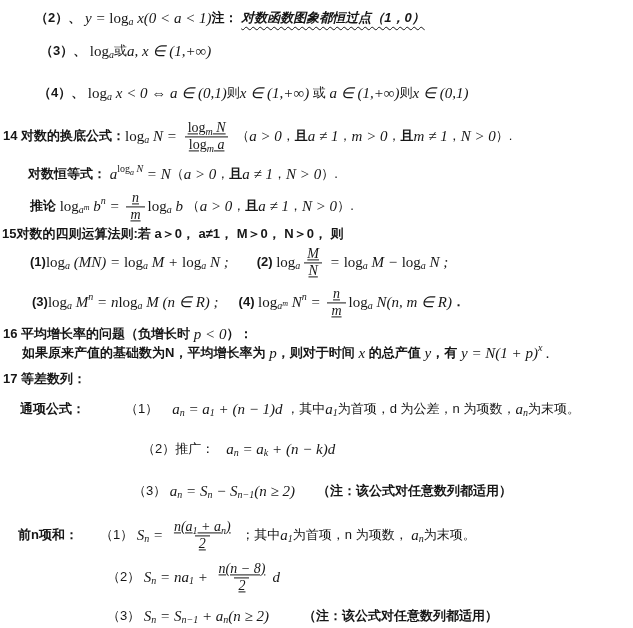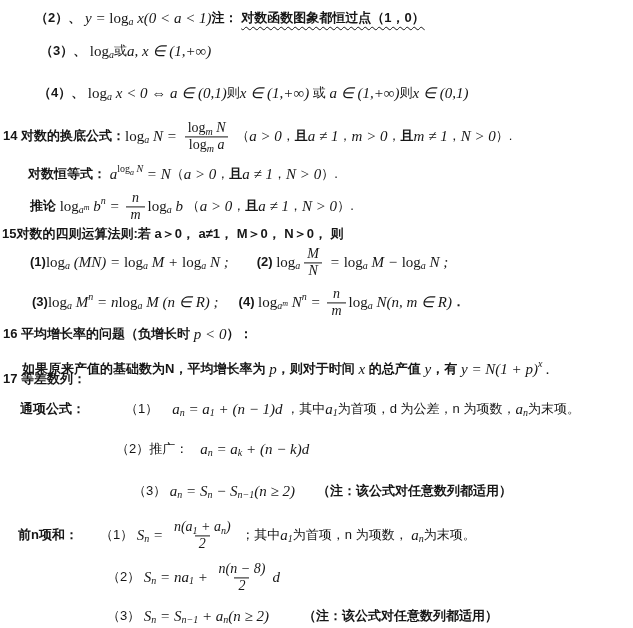--- a/index.html
+++ b/index.html
@@ -25,39 +25,41 @@
     line-height:1.25;
   }
   .cn{font-family:"Liberation Sans",sans-serif;font-size:13px;}
   .bold{font-weight:bold;}
   .wavy{
     text-decoration:underline;
     -webkit-text-decoration-style:wavy;
     text-decoration-style:wavy;
     text-decoration-thickness:1px;
     text-underline-offset:4px;
+    font-style:italic;
   }
   .math{font-family:"Liberation Serif",serif;font-style:italic;font-size:15px;}
   .rm{font-family:"Liberation Serif",serif;font-style:normal;font-size:15px;text-align:center;}
   .sub,.sup{
     font-family:"Liberation Serif",serif;font-style:italic;
     font-size:10px;position:relative;display:inline-block;
   }
   .sub{top:4px;}
   .sup{top:-5px;}
   .sub .math,.sub .rm,.sup .math,.sup .rm{font-size:inherit;}
   .sub .sup,.sup .sub{font-size:8px;}
   .sub .sup{top:-3px;}
   .sup .sub{top:3px;}
   .frac{
     display:inline-flex;flex-direction:column;align-items:center;
     margin:0 3px;
     font-family:"Liberation Serif",serif;
     font-size:14px;line-height:1.15;text-align:center;
     vertical-align:middle;
+    text-decoration:underline;
   }
   .frac .math,.frac .rm{font-size:inherit;}
   .frac .num{padding:0 4px;}
   .frac .den{border-top:1.2px solid #161616;padding:0 4px;}
   .frac .sub{top:3px;}
   .gap{display:inline-block;height:1px;flex:none;}
 </style>
 </head>
 <body>
 
@@ -65,21 +67,21 @@
     <div class="line" style="left: 35px; top: 18px;"><span class="cn bold">（2）、</span><span class="math"> y = </span><span class="rm">log</span><span class="sub">a</span><span class="math"> x(0 &lt; a &lt; 1)</span><span class="cn bold">注： </span><span class="cn bold wavy">对数函数图象都恒过点（1，0）</span></div>
     <div class="line" style="left: 40px; top: 51px;"><span class="cn bold">（3）、 </span><span class="rm">log</span><span class="sub">a</span><span class="cn">或</span><span class="math">a, x ∈ (1,+∞)</span></div>
     <div class="line" style="left: 38px; top: 93px;"><span class="cn bold">（4）、 </span><span class="rm">log</span><span class="sub">a</span><span class="math"> x &lt; 0 ⇔ a ∈ (0,1)</span><span class="cn">则</span><span class="math">x ∈ (1,+∞)</span><span class="cn"> 或 </span><span class="math">a ∈ (1,+∞)</span><span class="cn">则</span><span class="math">x ∈ (0,1)</span></div>
     <div class="line" style="left: 3px; top: 137px;"><span class="cn bold">14 对数的换底公式：</span><span class="rm">log</span><span class="sub">a</span><span class="math"> N = </span><span class="frac"><span class="num"><span class="rm">log</span><span class="sub">m</span><span class="math"> N</span></span><span class="den"><span class="rm">log</span><span class="sub">m</span><span class="math"> a</span></span></span><span class="cn"> （</span><span class="math">a &gt; 0</span><span class="cn">，</span><span class="cn bold">且</span><span class="math">a ≠ 1</span><span class="cn">，</span><span class="math">m &gt; 0</span><span class="cn">，</span><span class="cn bold">且</span><span class="math">m ≠ 1</span><span class="cn">，</span><span class="math">N &gt; 0</span><span class="cn">）.</span></div>
     <div class="line" style="left: 28px; top: 174px;"><span class="cn bold">对数恒等式： </span><span class="math">a</span><span class="sup"><span class="rm">log</span><span class="sub">a</span><span class="math"> N</span></span><span class="math"> = N</span><span class="cn">（</span><span class="math">a &gt; 0</span><span class="cn">，</span><span class="cn bold">且</span><span class="math">a ≠ 1</span><span class="cn">，</span><span class="math">N &gt; 0</span><span class="cn">）.</span></div>
     <div class="line" style="left: 30px; top: 207px;"><span class="cn bold">推论 </span><span class="rm">log</span><span class="sub"><span class="math">a</span><span class="sup">m</span></span><span class="math"> b</span><span class="sup">n</span><span class="math"> = </span><span class="frac"><span class="num"><span class="math">n</span></span><span class="den"><span class="math">m</span></span></span><span class="rm">log</span><span class="sub">a</span><span class="math"> b</span><span class="cn"> （</span><span class="math">a &gt; 0</span><span class="cn">，</span><span class="cn bold">且</span><span class="math">a ≠ 1</span><span class="cn">，</span><span class="math">N &gt; 0</span><span class="cn">）.</span></div>
     <div class="line" style="left: 2px; top: 234px;"><span class="cn bold">15对数的四则运算法则:若 a＞0， a≠1， M＞0， N＞0， 则</span></div>
     <div class="line" style="left: 30px; top: 263px;"><span class="cn bold">(1)</span><span class="rm">log</span><span class="sub">a</span><span class="math"> (MN) = </span><span class="rm">log</span><span class="sub">a</span><span class="math"> M + </span><span class="rm">log</span><span class="sub">a</span><span class="math"> N ;</span><span class="gap" style="width: 28px;"></span><span class="cn bold">(2) </span><span class="rm">log</span><span class="sub">a</span><span class="frac"><span class="num"><span class="math">M</span></span><span class="den"><span class="math">N</span></span></span><span class="math"> = </span><span class="rm">log</span><span class="sub">a</span><span class="math"> M − </span><span class="rm">log</span><span class="sub">a</span><span class="math"> N ;</span></div>
     <div class="line" style="left: 32px; top: 303px;"><span class="cn bold">(3)</span><span class="rm">log</span><span class="sub">a</span><span class="math"> M</span><span class="sup">n</span><span class="math"> = n</span><span class="rm">log</span><span class="sub">a</span><span class="math"> M (n ∈ R)</span><span class="math"> ;</span><span class="gap" style="width: 20px;"></span><span class="cn bold">(4) </span><span class="rm">log</span><span class="sub"><span class="math">a</span><span class="sup">m</span></span><span class="math"> N</span><span class="sup">n</span><span class="math"> = </span><span class="frac"><span class="num"><span class="math">n</span></span><span class="den"><span class="math">m</span></span></span><span class="rm">log</span><span class="sub">a</span><span class="math"> N(n, m ∈ R)</span><span class="cn bold">．</span></div>
     <div class="line" style="left: 3px; top: 334px;"><span class="cn bold">16 平均增长率的问题（负增长时</span><span class="math"> p &lt; 0</span><span class="cn bold">）：</span></div>
-    <div class="line" style="left: 22px; top: 369px;"><span class="cn bold">如果原来产值的基础数为N，平均增长率为</span><span class="math"> p</span><span class="cn bold">，则对于时间</span><span class="math"> x </span><span class="cn bold">的总产值</span><span class="math"> y</span><span class="cn bold">，有</span><span class="math"> y = N(1 + p)</span><span class="sup">x</span><span class="math"> .</span></div>
+    <div class="line" style="left: 22px; top: 353px;"><span class="cn bold">如果原来产值的基础数为N，平均增长率为</span><span class="math"> p</span><span class="cn bold">，则对于时间</span><span class="math"> x </span><span class="cn bold">的总产值</span><span class="math"> y</span><span class="cn bold">，有</span><span class="math"> y = N(1 + p)</span><span class="sup">x</span><span class="math"> .</span></div>
     <div class="line" style="left: 3px; top: 379px; align-items: flex-end;"><span class="cn bold">17 等差数列：</span></div>
     <div class="line" style="left: 20px; top: 409px;"><span class="cn bold">通项公式：</span><span class="gap" style="width: 40px;"></span><span class="cn">（1）</span><span class="gap" style="width: 14px;"></span><span class="math">a</span><span class="sub">n</span><span class="math"> = a</span><span class="sub">1</span><span class="math"> + (n − 1)d</span><span class="cn"> ，其中</span><span class="math">a</span><span class="sub">1</span><span class="cn">为首项，d 为公差，n 为项数，</span><span class="math">a</span><span class="sub">n</span><span class="cn">为末项。</span></div>
-    <div class="line" style="left: 116px; top: 449px;"><span class="cn">（2）推广：</span><span class="gap" style="width: 12px;"></span><span class="math">a</span><span class="sub">n</span><span class="math"> = a</span><span class="sub">k</span><span class="math"> + (n − k)d</span></div>
+    <div class="line" style="left: 142px; top: 449px;"><span class="cn">（2）推广：</span><span class="gap" style="width: 12px;"></span><span class="math">a</span><span class="sub">n</span><span class="math"> = a</span><span class="sub">k</span><span class="math"> + (n − k)d</span></div>
     <div class="line" style="left: 133px; top: 491px;"><span class="cn">（3） </span><span class="math">a</span><span class="sub">n</span><span class="math"> = S</span><span class="sub">n</span><span class="math"> − S</span><span class="sub">n−1</span><span class="math">(n ≥ 2)</span><span class="gap" style="width: 22px;"></span><span class="cn bold">（注：该公式对任意数列都适用）</span></div>
     <div class="line" style="left: 18px; top: 536px;"><span class="cn bold">前n项和：</span><span class="gap" style="width: 22px;"></span><span class="cn">（1） </span><span class="math">S</span><span class="sub">n</span><span class="math"> = </span><span class="frac"><span class="num"><span class="math">n(a</span><span class="sub">1</span><span class="math"> + a</span><span class="sub">n</span><span class="math">)</span></span><span class="den"><span class="math">2</span></span></span><span class="cn"> ；其中</span><span class="math">a</span><span class="sub">1</span><span class="cn">为首项，n 为项数， </span><span class="math">a</span><span class="sub">n</span><span class="cn">为末项。</span></div>
     <div class="line" style="left: 107px; top: 578px;"><span class="cn">（2） </span><span class="math">S</span><span class="sub">n</span><span class="math"> = na</span><span class="sub">1</span><span class="math"> + </span><span class="frac"><span class="num"><span class="math">n(n − 8)</span></span><span class="den"><span class="math">2</span></span></span><span class="math">d</span></div>
     <div class="line" style="left: 107px; top: 616px;"><span class="cn">（3） </span><span class="math">S</span><span class="sub">n</span><span class="math"> = S</span><span class="sub">n−1</span><span class="math"> + a</span><span class="sub">n</span><span class="math">(n ≥ 2)</span><span class="gap" style="width: 34px;"></span><span class="cn bold">（注：该公式对任意数列都适用）</span></div>
   </div>
 
 </body></html>

